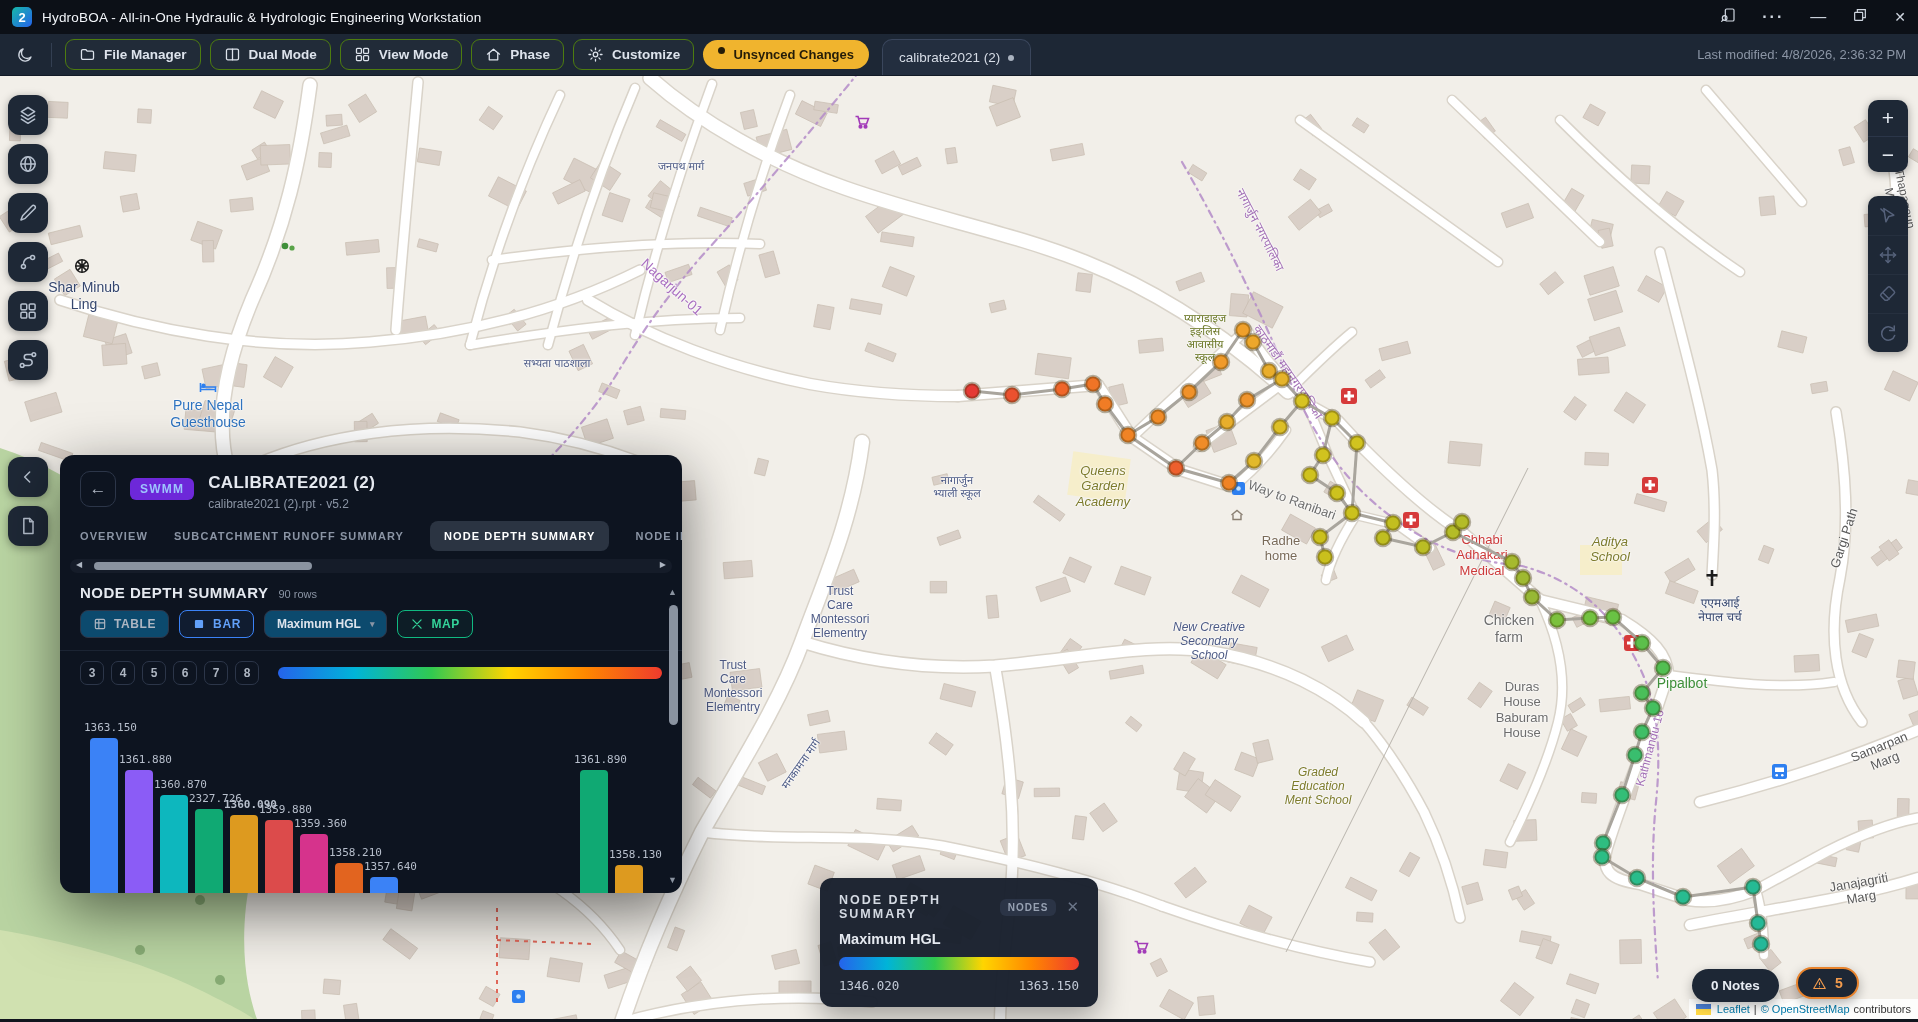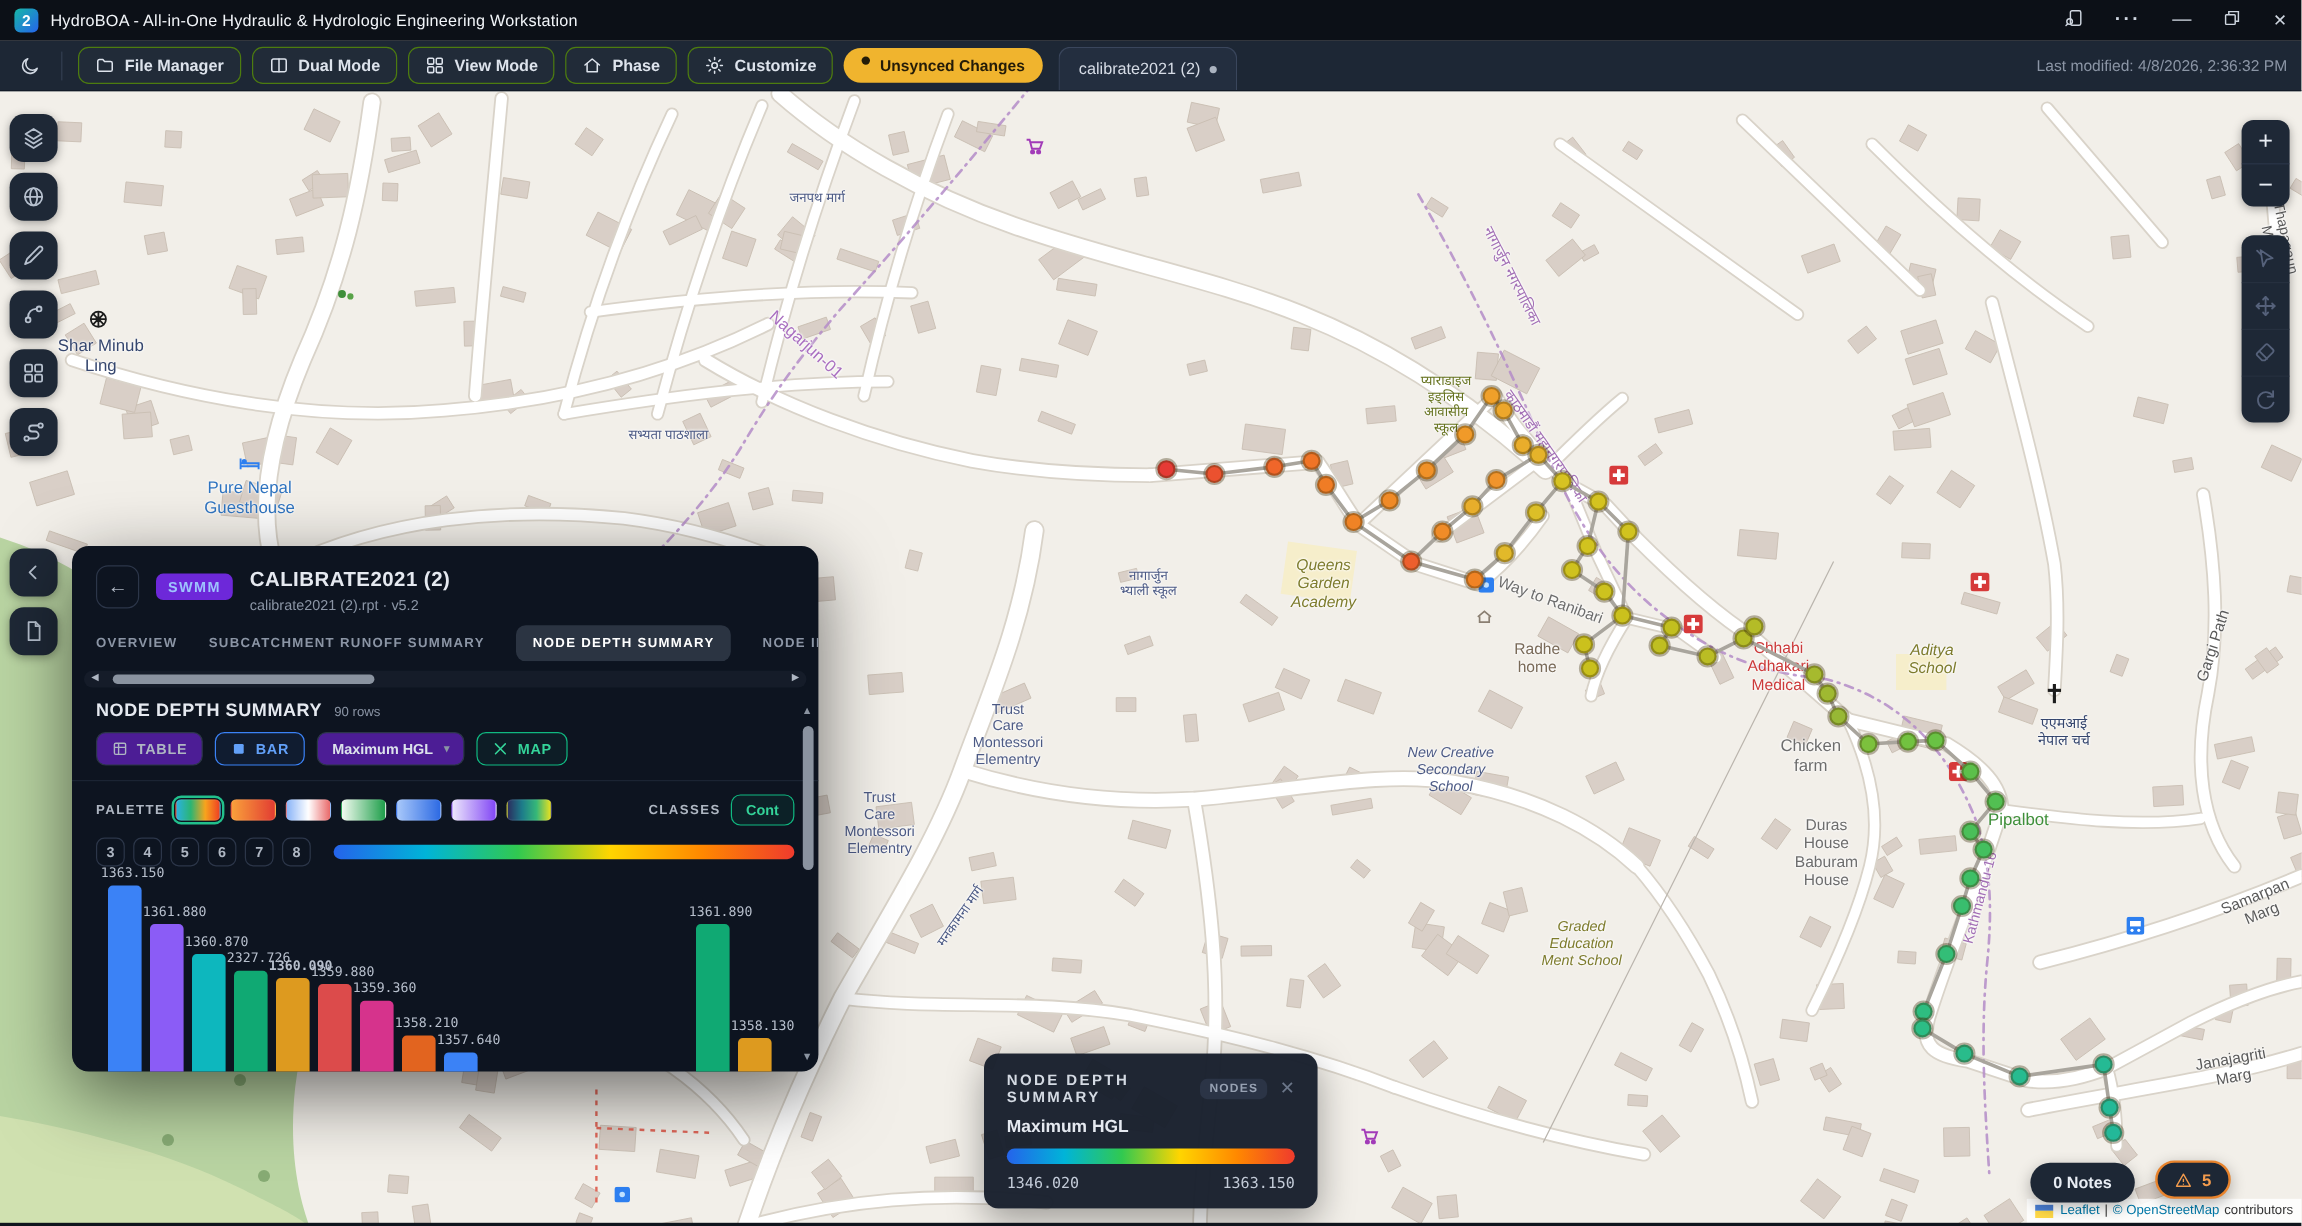--- a/index.html
+++ b/index.html
@@ -68,21 +68,21 @@
   .ptab{font-size:11px;font-weight:700;letter-spacing:1.1px;color:#8b95a5;padding:9px 0;cursor:pointer;flex:none}
   .ptab.active{background:#2b3442;color:#fff;border-radius:8px;padding:9px 14px}
   .hscroll{position:relative;height:14px;background:#151c29;border-radius:7px;margin:8px 10px 0}
   .hscroll .ar{position:absolute;top:1px;font-size:8px;color:#aeb6c2;cursor:pointer}
   .hscroll .thumb{position:absolute;left:24px;top:3px;width:218px;height:8px;background:#8a93a0;border-radius:4px;cursor:pointer}
   .psec{display:flex;align-items:baseline;gap:10px;padding:11px 20px 0}
   .psec h2{font-size:15px;font-weight:800;letter-spacing:.5px}
   .rows{font-size:11px;color:#8b95a5}
   .pctl{display:flex;align-items:center;gap:10px;padding:9px 20px 0}
   .cbtn{display:flex;align-items:center;gap:7px;border:1px solid #2c3649;border-radius:8px;padding:6px 12px;
-    font-size:12px;font-weight:700;letter-spacing:.6px;color:#aeb6c2;cursor:pointer;background:#4c1d95}
+    font-size:12px;font-weight:700;letter-spacing:.6px;color:#aeb6c2;cursor:pointer;background:#0c4a6e}
   .cbtn svg{width:14px;height:14px}
   .cbtn.blue{border-color:#3b82f6;color:#62a0f8;background:rgba(59,130,246,.08)}
   .cbtn.green{border-color:#10b981;color:#34d399;background:rgba(16,185,129,.06)}
   .cbtn .caret{font-size:9px;color:#8b95a5;margin-left:2px}
   .pdivider{border-top:1px solid #1b2433;margin:12px 0 0}
   .palrow{display:flex;align-items:center;gap:8px;padding:11px 20px 0}
   .small-label{font-size:11px;font-weight:700;letter-spacing:1.2px;color:#aeb6c2}
   .swatch{width:38px;height:18px;border-radius:5px;cursor:pointer;border:1px solid rgba(255,255,255,.08)}
   .swatch.sel{outline:2px solid #22c08c;outline-offset:1px}
   .contbtn{border:1.5px solid #10b981;color:#34d399;background:rgba(16,185,129,.08);border-radius:8px;
@@ -965,35 +965,20 @@
         <span class="caret">▾</span>
     </div>
     <div class="cbtn green">
       <svg viewBox="0 0 24 24" fill="none" stroke="currentColor" stroke-width="2.2" stroke-linecap="round">
           <path d="M5 5l14 14M19 5L5 19"></path>
         </svg>
       <span>MAP</span>
     </div>
   </div>
   <div class="pdivider"></div>
-  <div class="palrow">
-    <span class="small-label">PALETTE</span>
-    <div id="swatches" style="display:flex;gap:8px;align-items:center">
-        <div class="swatch sel" style="background:linear-gradient(90deg,#2bb1e0,#2bb573,#f7a41d,#ef4123)"></div>
-        <div class="swatch" style="background:linear-gradient(90deg,#f9a13b,#e23c32)"></div>
-        <div class="swatch" style="background:linear-gradient(90deg,#8ab4f8,#ffffff,#e96a6a)"></div>
-        <div class="swatch" style="background:linear-gradient(90deg,#f2fbf0,#1e9e4a)"></div>
-        <div class="swatch" style="background:linear-gradient(90deg,#a8c8fa,#2d6ae3)"></div>
-        <div class="swatch" style="background:linear-gradient(90deg,#ece6fc,#8247f5)"></div>
-        <div class="swatch" style="background:linear-gradient(90deg,#2b2d5e,#1d7c8a,#35b779,#e8e120)"></div>
-      </div>
-    <span style="flex:1"></span>
-    <span class="small-label">CLASSES</span>
-    <div class="contbtn">Cont</div>
-  </div>
   <div class="classrow">
     <div id="classbtns" style="display:flex;gap:7px">
         <div class="clsbtn">3</div>
         <div class="clsbtn">4</div>
         <div class="clsbtn">5</div>
         <div class="clsbtn">6</div>
         <div class="clsbtn">7</div>
         <div class="clsbtn">8</div>
       </div>
     <div class="gradbar" id="gradbar" style="background: linear-gradient(90deg, rgb(37, 99, 235), rgb(0, 180, 216), rgb(49, 201, 80), rgb(255, 213, 0), rgb(255, 136, 0), rgb(239, 59, 45));"></div>

